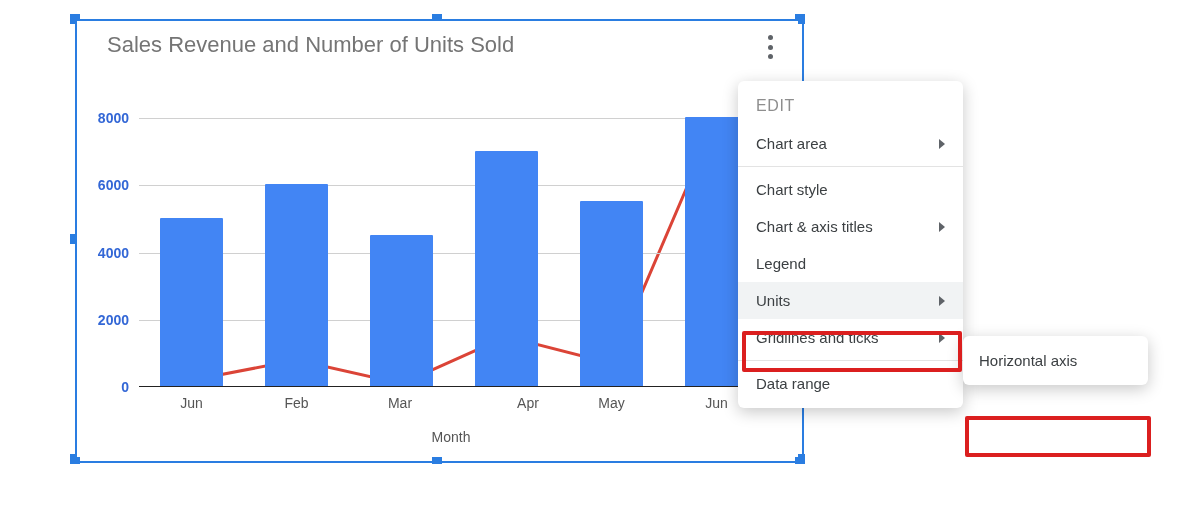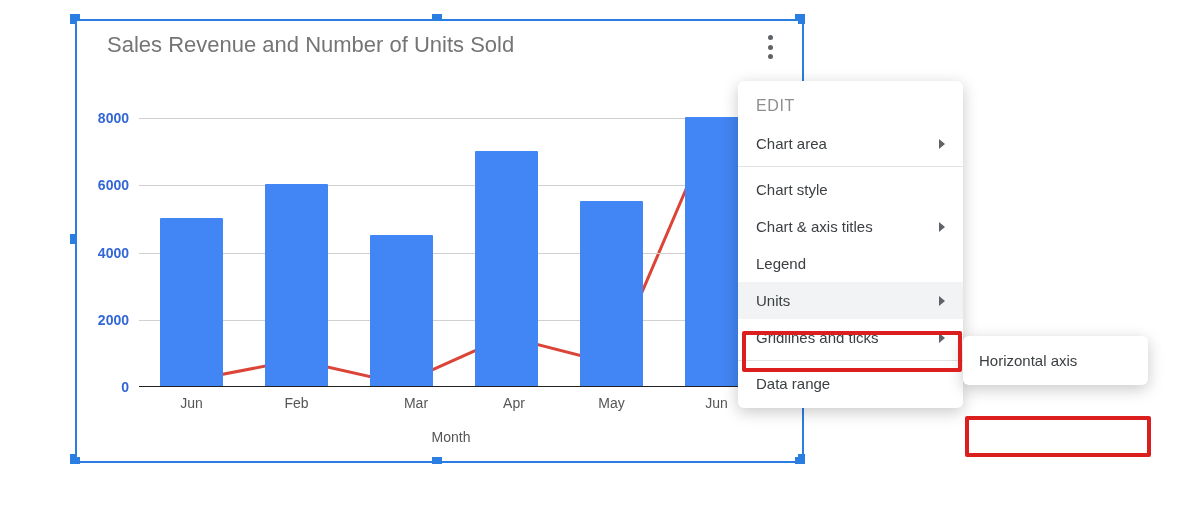--- a/index.html
+++ b/index.html
@@ -78,23 +78,23 @@
         <div class="ytick" style="top: 134.5px;">4000</div>
         <div class="grid" style="top: 67.25px;"></div>
         <div class="ytick" style="top: 67.25px;">6000</div>
         <div class="grid" style="top: 0px;"></div>
         <div class="ytick" style="top: 0px;">8000</div>
         <div class="bar" style="width: 63px; left: 21px; height: 168.125px;"></div>
         <div class="xtick" style="left: 52.5px;">Jun</div>
         <div class="bar" style="width: 63px; left: 126px; height: 201.75px;"></div>
         <div class="xtick" style="left: 157.5px;">Feb</div>
         <div class="bar" style="width: 63px; left: 231px; height: 151.312px;"></div>
-        <div class="xtick" style="left: 277px;">Mar</div>
+        <div class="xtick" style="left: 261px;">Mar</div>
         <div class="bar" style="width: 63px; left: 336px; height: 235.375px;"></div>
-        <div class="xtick" style="left: 375px;">Apr</div>
+        <div class="xtick" style="left: 389px;">Apr</div>
         <div class="bar" style="width: 63px; left: 441px; height: 184.938px;"></div>
         <div class="xtick" style="left: 472.5px;">May</div>
         <div class="bar" style="width: 63px; left: 546px; height: 269px;"></div>
         <div class="xtick" style="left: 577.5px;">Jun</div>
       </div>
 
     <div class="xlabel">Month</div>
   </div>
 
   <div class="menu">

